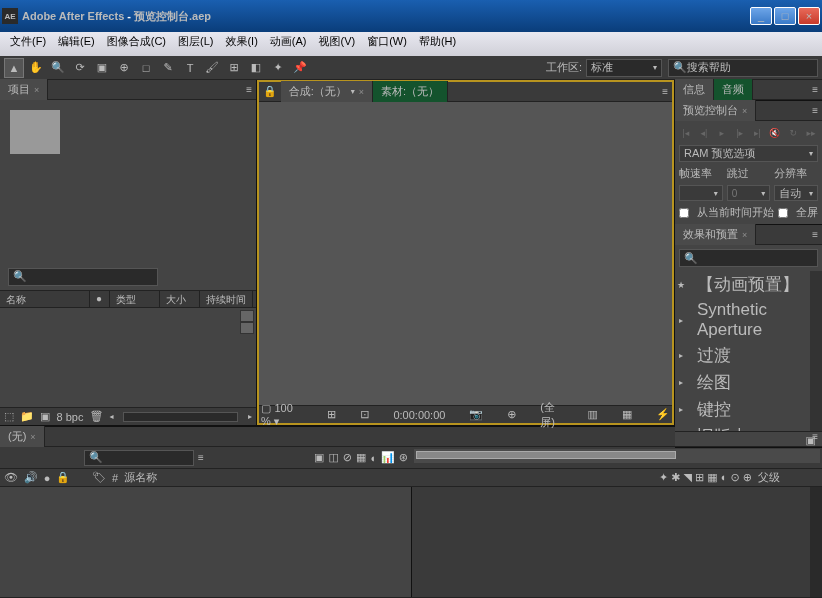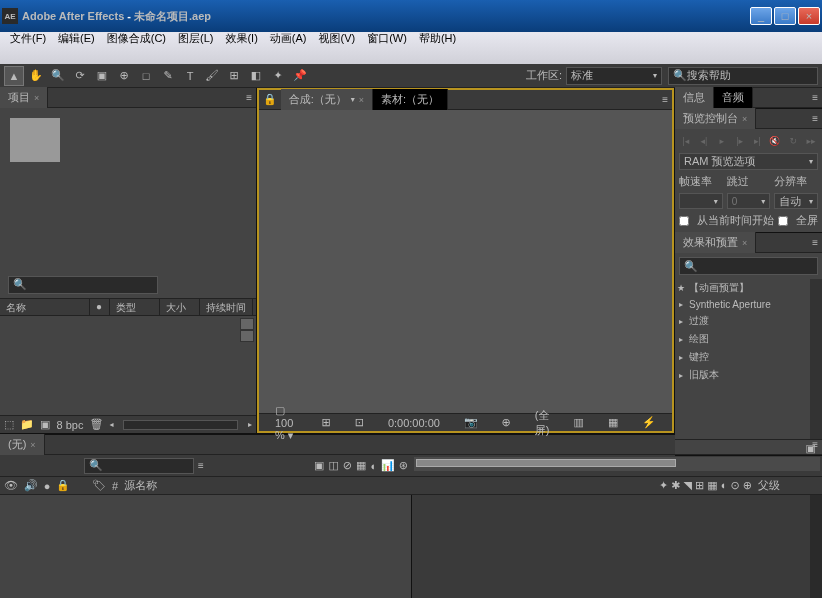--- a/index.html
+++ b/index.html
@@ -2,62 +2,62 @@
 <html><head>
 <meta charset="utf-8">
 <style>
 *{box-sizing:border-box;margin:0;padding:0;font-family:"Microsoft YaHei",SimSun,Arial,sans-serif;font-size:11px;color:#bbb;user-select:none}
 body{background:#3a3a3a;width:822px;height:598px;overflow:hidden}
 .titlebar{height:22px;background:linear-gradient(#1a5fb0,#0a3d7a);display:flex;align-items:center;padding:16px 2px;color:#fff}
 .titlebar .ae-icon{width:16px;height:16px;background:#2a2a2a;margin-right:4px;display:flex;align-items:center;justify-content:center;font-size:8px;font-weight:bold}
 .titlebar .title{flex:1;color:#fff;font-weight:bold}
 .winbtn{width:22px;height:18px;margin-left:2px;display:flex;align-items:center;justify-content:center;border:1px solid #fff;background:linear-gradient(#6da5e8,#3a7ac8);border-radius:2px}
 .winbtn.close{background:linear-gradient(#e86a5a,#c83a2a)}
-.menubar{height:24px;background:linear-gradient(#e8e8f0,#d0d0d8);display:flex;align-items:flex-end;padding:16px 4px}
+.menubar{height:24px;background:linear-gradient(#e8e8f0,#d0d0d8);display:flex;align-items:flex-start;padding:0 4px}
 .menubar span{padding:2px 6px;color:#000;cursor:pointer}
 .toolbar{height:24px;background:#3a3a3a;border-bottom:1px solid #222;display:flex;align-items:center;padding:0 4px}
 .toolbtn{width:20px;height:20px;display:flex;align-items:center;justify-content:center;margin-right:2px;cursor:pointer}
 .toolbtn.active{background:#555;border:1px solid #777}
 .toolbar .spacer{flex:1}
 .ws-label{margin-right:4px}
-.ws-select{width:96px;height:18px;background:#2a2a2a;border:1px solid #555;padding:0 4px;display:flex;align-items:center;justify-content:space-between}
+.ws-select{width:76px;height:18px;background:#2a2a2a;border:1px solid #555;padding:0 4px;display:flex;align-items:center;justify-content:space-between}
 .search-help{width:150px;height:18px;background:#2a2a2a;border:1px solid #555;margin-left:6px;display:flex;align-items:center;padding:0 4px}
 .main{display:flex;height:345px}
 .panel-header{height:20px;background:#3a3a3a;display:flex;align-items:center;border-bottom:1px solid #222}
 .tab{padding:3px 8px;background:#4a4a4a;border-right:1px solid #222;display:flex;align-items:center;gap:4px}
-.tab.inactive{background:#000000}
+.tab.inactive{background:#14532d}
 .tab .x{font-size:9px;opacity:0.6}
 .panel-menu{margin-left:auto;margin-right:4px;font-size:10px;cursor:pointer}
 .project{width:257px;background:#444;display:flex;flex-direction:column;border-right:1px solid #111}
 .proj-thumb{width:50px;height:44px;background:#999;margin:10px}
 .proj-search{margin:4px 8px;height:18px;width:150px;background:#2a2a2a;border:1px solid #555;display:flex;align-items:center;padding:0 4px}
 .proj-cols{height:18px;background:#3a3a3a;display:flex;border-top:1px solid #222;border-bottom:1px solid #222}
 .proj-cols span{padding:2px 6px;border-right:1px solid #222;font-size:10px}
 .proj-body{flex:1;background:#444;position:relative}
 .mini-thumb{position:absolute;right:2px;top:2px;width:14px;height:24px;background:#666;display:flex;flex-direction:column}
 .mini-thumb div{flex:1;border:1px solid #333}
 .proj-footer{height:18px;background:#3a3a3a;display:flex;align-items:center;padding:0 4px;gap:6px;border-top:1px solid #222}
 .proj-footer .sc{flex:1;height:10px;background:#2a2a2a;border:1px solid #555;margin:0 4px}
 .comp{flex:1;background:#555;border:2px solid #b8941f;display:flex;flex-direction:column}
 .comp .panel-header{background:#3a3a3a}
 .comp-body{flex:1;background:#555}
-.comp-footer{height:18px;background:#3a3a3a;display:flex;align-items:center;padding:0 16px;gap:24px;font-size:10px;border-top:1px solid #222}
+.comp-footer{height:18px;background:#3a3a3a;display:flex;align-items:center;padding:0 2px;gap:24px;font-size:10px;border-top:1px solid #222}
 .right{width:148px;display:flex;flex-direction:column;border-left:1px solid #111}
 .rpanel{background:#444;border-bottom:1px solid #111}
 .preview-ctrl{padding:4px;display:flex;flex-direction:column;gap:4px}
 .pc-row{display:flex;gap:4px;align-items:center}
 .pc-btn{width:18px;height:16px;display:flex;align-items:center;justify-content:center;font-size:9px;color:#666;cursor:pointer}
 .pc-select{flex:1;height:16px;background:#3a3a3a;border:1px solid #555;padding:0 4px;font-size:10px;color:#777;display:flex;align-items:center;justify-content:space-between}
 .pc-labels{display:flex;gap:4px;font-size:10px;color:#777}
 .pc-labels span{flex:1}
 .pc-check{display:flex;align-items:center;gap:8px;font-size:10px;color:#777}
 .pc-check input{width:10px;height:10px}
 .fx-search{margin:4px;height:18px;background:#2a2a2a;border:1px solid #555;display:flex;align-items:center;padding:0 4px}
 .fx-list{height:160px;overflow:hidden;position:relative}
-.fx-item{padding:2px 4px 2px 14px;display:flex;align-items:center;gap:4px;font-size:10px;cursor:pointer}
+.fx-item{padding:2px 4px 2px 22px;display:flex;align-items:center;gap:4px;font-size:17px;cursor:pointer}
 .fx-item::before{content:"▸";font-size:8px;position:absolute;left:4px}
 .fx-item.star::before{content:"★";left:2px;font-size:9px}
 .fx-scroll{position:absolute;right:0;top:0;width:12px;height:100%;background:#333}
 .timeline{height:188px;background:#3a3a3a;display:flex;flex-direction:column;border-top:2px solid #111}
 .tl-header{height:20px;display:flex;align-items:center;border-bottom:1px solid #222}
 .tl-top{height:22px;display:flex;border-bottom:1px solid #222}
 .tl-top-left{width:412px;display:flex;align-items:center;padding:0 4px;gap:4px}
 .tl-search{width:110px;height:16px;background:#2a2a2a;border:1px solid #555;display:flex;align-items:center;padding:0 4px;margin-left:80px}
 .tl-top-right{flex:1;position:relative}
 .tl-ruler{height:14px;background:#4a4a4a;position:relative;margin:2px}
@@ -70,21 +70,21 @@
 .tl-footer{height:16px;display:flex;border-top:1px solid #222}
 .tl-footer-left{width:412px;display:flex;align-items:center;padding:0 4px;gap:6px;font-size:10px}
 .tl-footer-right{flex:1}
 .tri{font-size:8px}
 </style>
 </head>
 <body>
 
 <div class="titlebar">
   <div class="ae-icon">AE</div>
-  <span class="title"><span>Adobe After Effects</span> - <span>未命名项目.aep</span></span>
+  <span class="title"><span>Adobe After Effects</span> - <span>预览控制台.aep</span></span>
   <div class="winbtn">_</div>
   <div class="winbtn">□</div>
   <div class="winbtn close">×</div>
 </div>
 
 <div class="menubar">
   <span>文件(F)</span>
   <span>编辑(E)</span>
   <span>图像合成(C)</span>
   <span>图层(L)</span>

